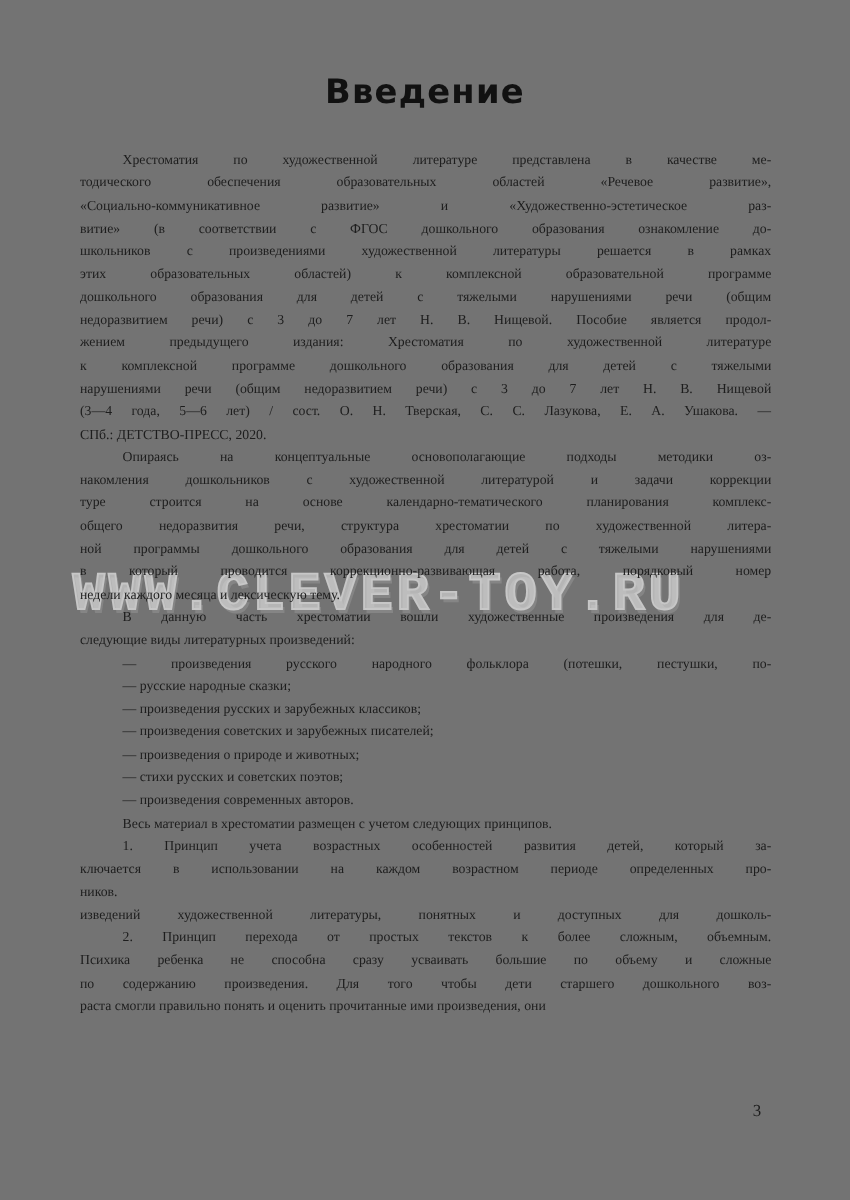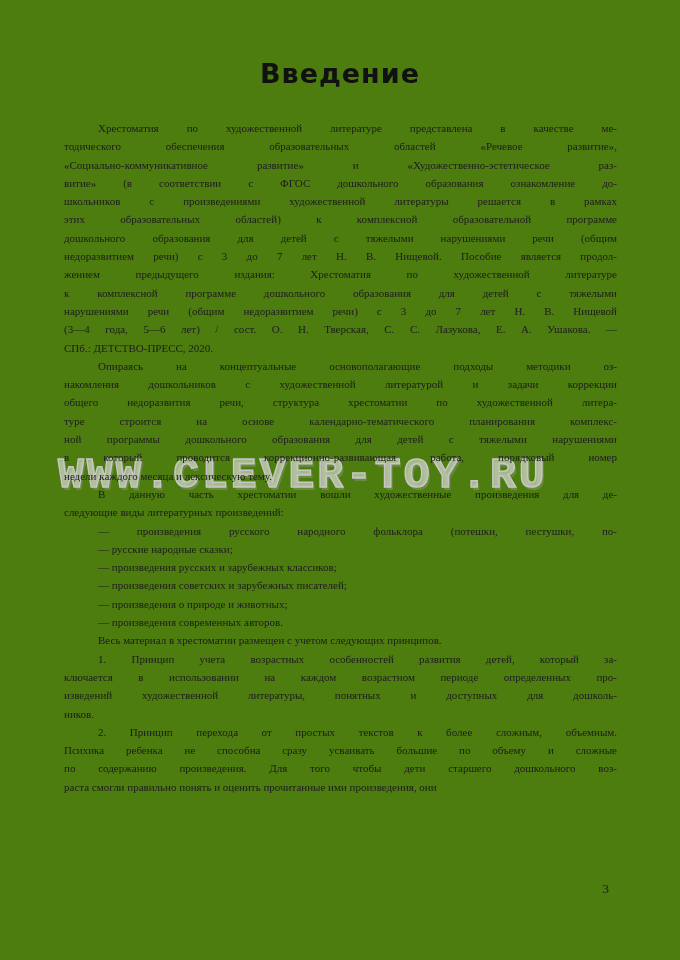--- a/index.html
+++ b/index.html
@@ -1,20 +1,20 @@
 <!DOCTYPE html>
 <html><head>
 <meta charset="utf-8">
 <style>
   html, body { margin: 0; padding: 0; background: #ffffff; }
   .page {
     position: relative;
     width: 680px;
     height: 960px;
-    background: #4d7c0f;
+    background: #737373;
     overflow: hidden;
     font-family: "Liberation Serif", serif;
   }
   .title {
     position: absolute;
     top: 58px;
     left: 0;
     width: 680px;
     margin: 0;
     text-align: center;
@@ -92,37 +92,38 @@
       <div class="line just">этих образовательных областей) к комплексной образовательной программе</div>
       <div class="line just">дошкольного образования для детей с тяжелыми нарушениями речи (общим</div>
       <div class="line just">недоразвитием речи) с 3 до 7 лет Н. В. Нищевой. Пособие является продол-</div>
       <div class="line just">жением предыдущего издания: Хрестоматия по художественной литературе</div>
       <div class="line just">к комплексной программе дошкольного образования для детей с тяжелыми</div>
       <div class="line just">нарушениями речи (общим недоразвитием речи) с 3 до 7 лет Н. В. Нищевой</div>
       <div class="line just">(3—4 года, 5—6 лет) / сост. О. Н. Тверская, С. С. Лазукова, Е. А. Ушакова. —</div>
       <div class="line">СПб.: ДЕТСТВО-ПРЕСС, 2020.</div>
       <div class="line first just">Опираясь на концептуальные основополагающие подходы методики оз-</div>
       <div class="line just">накомления дошкольников с художественной литературой и задачи коррекции</div>
+      <div class="line just">туре строится на основе календарно-тематического планирования комплекс-</div>
       <div class="line just">общего недоразвития речи, структура хрестоматии по художественной литера-</div>
-      <div class="line just">туре строится на основе календарно-тематического планирования комплекс-</div>
       <div class="line just">ной программы дошкольного образования для детей с тяжелыми нарушениями</div>
       <div class="line just">в который проводится коррекционно-развивающая работа, порядковый номер</div>
       <div class="line">недели каждого месяца и лексическую тему.</div>
       <div class="line first just">В данную часть хрестоматии вошли художественные произведения для де-</div>
       <div class="line">следующие виды литературных произведений:</div>
       <div class="line first just">— произведения русского народного фольклора (потешки, пестушки, по-</div>
       <div class="line first">— русские народные сказки;</div>
       <div class="line first">— произведения русских и зарубежных классиков;</div>
       <div class="line first">— произведения советских и зарубежных писателей;</div>
       <div class="line first">— произведения о природе и животных;</div>
+      <div class="line first">— стихи русских и советских поэтов;</div>
       <div class="line first">— произведения современных авторов.</div>
       <div class="line first">Весь материал в хрестоматии размещен с учетом следующих принципов.</div>
       <div class="line first just">1. Принцип учета возрастных особенностей развития детей, который за-</div>
       <div class="line just">ключается в использовании на каждом возрастном периоде определенных про-</div>
+      <div class="line">ников.</div>
       <div class="line just">изведений художественной литературы, понятных и доступных для дошколь-</div>
-      <div class="line">ников.</div>
       <div class="line first just">2. Принцип перехода от простых текстов к более сложным, объемным.</div>
       <div class="line just">Психика ребенка не способна сразу усваивать большие по объему и сложные</div>
       <div class="line just">по содержанию произведения. Для того чтобы дети старшего дошкольного воз-</div>
       <div class="line">раста смогли правильно понять и оценить прочитанные ими произведения, они</div>
     </div>
   <div class="page-number">3</div>
 </div>
 
 </body></html>

